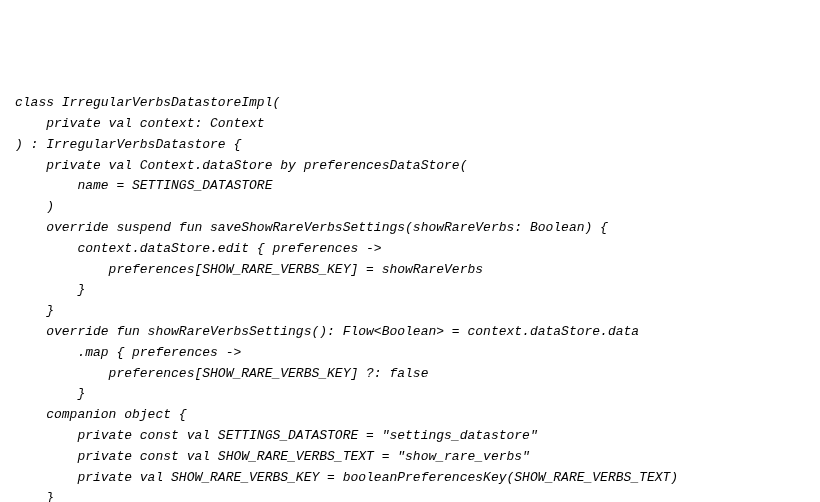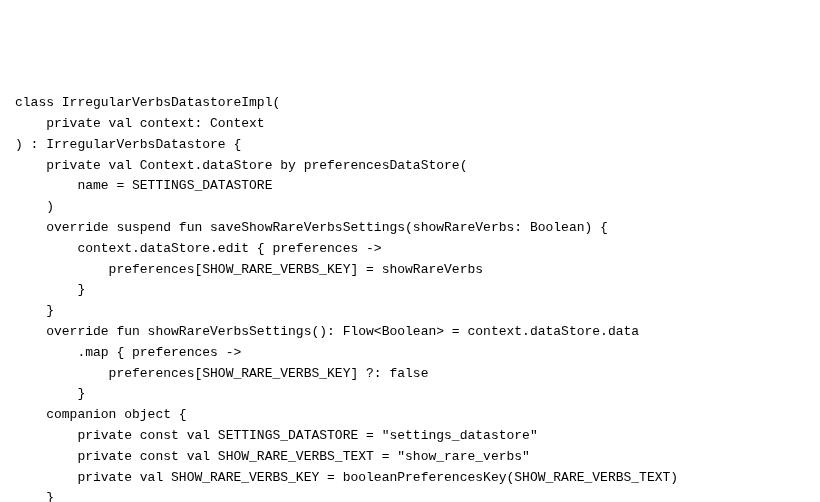--- a/index.html
+++ b/index.html
@@ -5,21 +5,21 @@
     body {
       margin: 0;
       padding: 10px 15px;
       font-family: Consolas, 'Courier New', monospace;
       font-size: 13px;
       line-height: 1.6;
       background: #ffffff;
       color: #000000;
       white-space: pre;
     }
-    .code-line { display: block; }
+    .code-line { display: block; font-style: italic; }
   </style>
 </head>
 <body>
 
 
 
 <div><span class="code-line">class IrregularVerbsDatastoreImpl(</span><span class="code-line">    private val context: Context</span><span class="code-line">) : IrregularVerbsDatastore {</span><span class="code-line"></span><span class="code-line">    private val Context.dataStore by preferencesDataStore(</span><span class="code-line">        name = SETTINGS_DATASTORE</span><span class="code-line">    )</span><span class="code-line"></span><span class="code-line">    override suspend fun saveShowRareVerbsSettings(showRareVerbs: Boolean) {</span><span class="code-line">        context.dataStore.edit { preferences -&gt;</span><span class="code-line">            preferences[SHOW_RARE_VERBS_KEY] = showRareVerbs</span><span class="code-line">        }</span><span class="code-line">    }</span><span class="code-line"></span><span class="code-line">    override fun showRareVerbsSettings(): Flow&lt;Boolean&gt; = context.dataStore.data</span><span class="code-line">        .map { preferences -&gt;</span><span class="code-line">            preferences[SHOW_RARE_VERBS_KEY] ?: false</span><span class="code-line">        }</span><span class="code-line"></span><span class="code-line">    companion object {</span><span class="code-line">        private const val SETTINGS_DATASTORE = "settings_datastore"</span><span class="code-line">        private const val SHOW_RARE_VERBS_TEXT = "show_rare_verbs"</span><span class="code-line">        private val SHOW_RARE_VERBS_KEY = booleanPreferencesKey(SHOW_RARE_VERBS_TEXT)</span><span class="code-line">    }</span></div>
 
 
 

